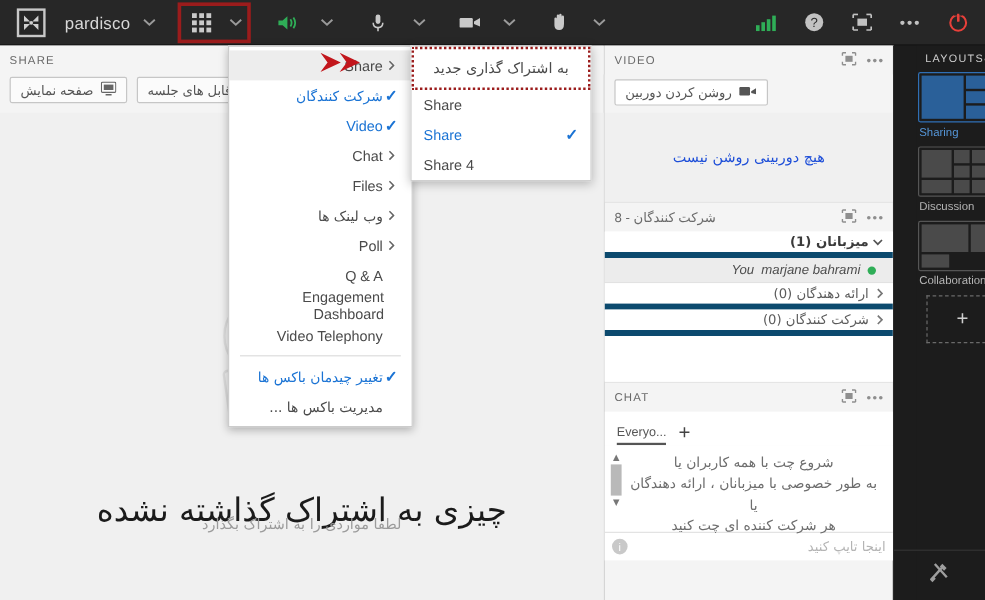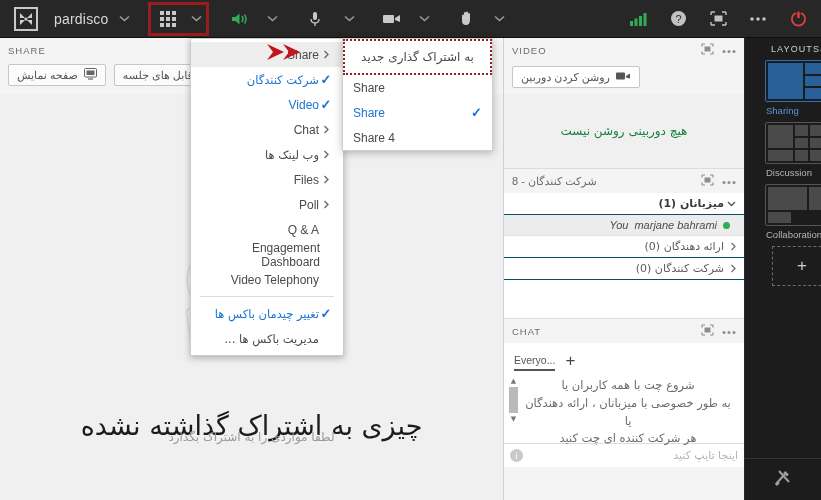--- a/index.html
+++ b/index.html
@@ -160,33 +160,33 @@
   .cam-btn {
     display: inline-flex; align-items: center; gap: 6px;
     background: #fff; border: 1px solid #c6c6c6; border-radius: 2px;
     height: 22px; padding: 0 8px; font-size: 11px; color: #555;
     direction: rtl;
   }
   .video-empty {
     height: 74px;
     background: #f0f0f0;
     display: flex; align-items: center; justify-content: center;
-    font-size: 12px; color: #15803d; direction: rtl;
+    font-size: 12px; color: #1d4ed8; direction: rtl;
     font-family: "DejaVu Sans", sans-serif;
   }
 
   .grp-row {
     display: flex; align-items: center;
     direction: rtl;
     height: 22px;
     padding: 0 8px;
     font-size: 11px;
     color: #5b5b5b;
     background: #fff;
-    border-bottom: 1px solid #0c4a6e;
+    border-bottom: 5px solid #0c4a6e;
     font-family: "DejaVu Sans", sans-serif;
   }
   .grp-row.host { color: #3b3b3b; font-weight: bold; }
   .grp-arrow { width: 12px; color: #888; font-size: 10px; display:flex; align-items:center;}
   .user-row {
     display: flex; align-items: center; gap: 6px;
     direction: rtl;
     height: 21px;
     padding: 0 14px;
     font-size: 11px;
@@ -733,35 +733,35 @@
       <span class="lbl">Video</span>
     </div>
     <div class="mi">
       <span class="mark">
         <svg width="6" height="9" viewBox="0 0 6 9">
             <path d="M1.5 1 L5 4.5 L1.5 8" stroke="#666" stroke-width="1.3" fill="none"></path>
           </svg>
       </span>
       <span class="lbl">Chat</span>
     </div>
+    <div class="mi">
+      <span class="mark">
+        <svg width="6" height="9" viewBox="0 0 6 9">
+            <path d="M1.5 1 L5 4.5 L1.5 8" stroke="#666" stroke-width="1.3" fill="none"></path>
+          </svg>
+      </span>
+      <span class="lbl">Files</span>
+    </div>
     <div class="mi fa">
       <span class="mark">
         <svg width="6" height="9" viewBox="0 0 6 9">
             <path d="M1.5 1 L5 4.5 L1.5 8" stroke="#666" stroke-width="1.3" fill="none"></path>
           </svg>
       </span>
       <span class="lbl">وب لینک ها</span>
-    </div>
-    <div class="mi">
-      <span class="mark">
-        <svg width="6" height="9" viewBox="0 0 6 9">
-            <path d="M1.5 1 L5 4.5 L1.5 8" stroke="#666" stroke-width="1.3" fill="none"></path>
-          </svg>
-      </span>
-      <span class="lbl">Files</span>
     </div>
     <div class="mi">
       <span class="mark">
         <svg width="6" height="9" viewBox="0 0 6 9">
             <path d="M1.5 1 L5 4.5 L1.5 8" stroke="#666" stroke-width="1.3" fill="none"></path>
           </svg>
       </span>
       <span class="lbl">Poll</span>
     </div>
     <div class="mi">

